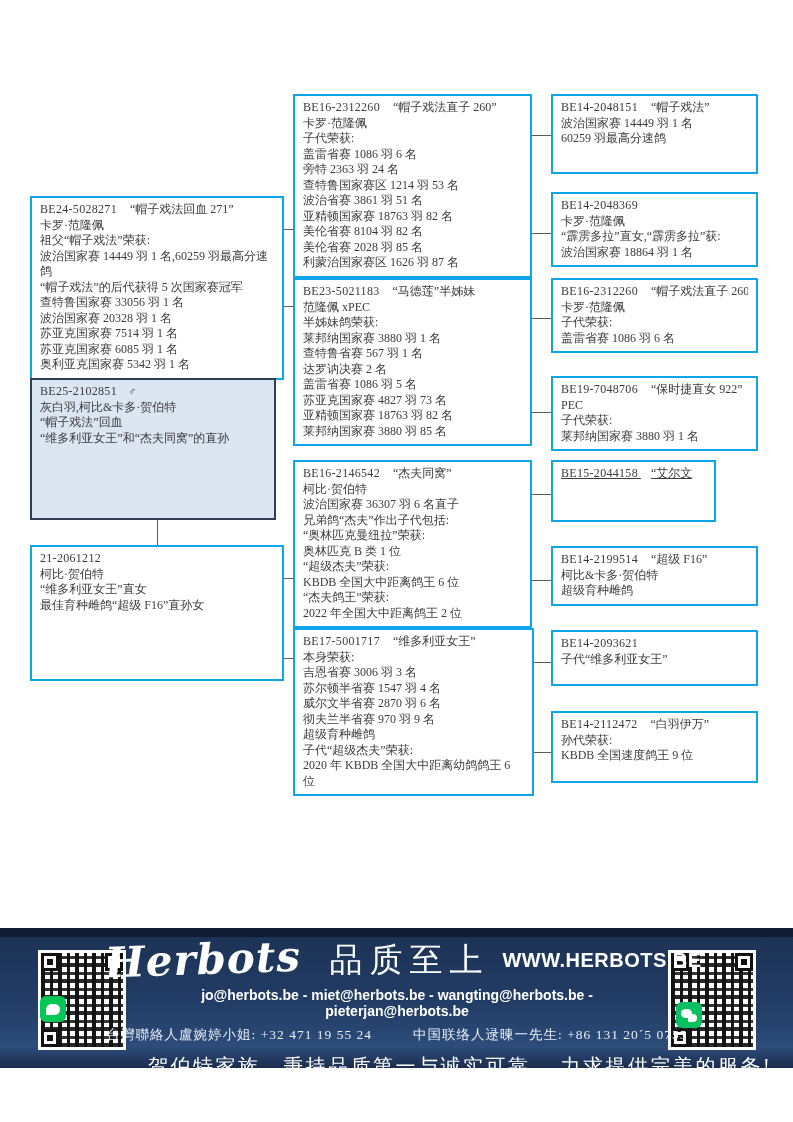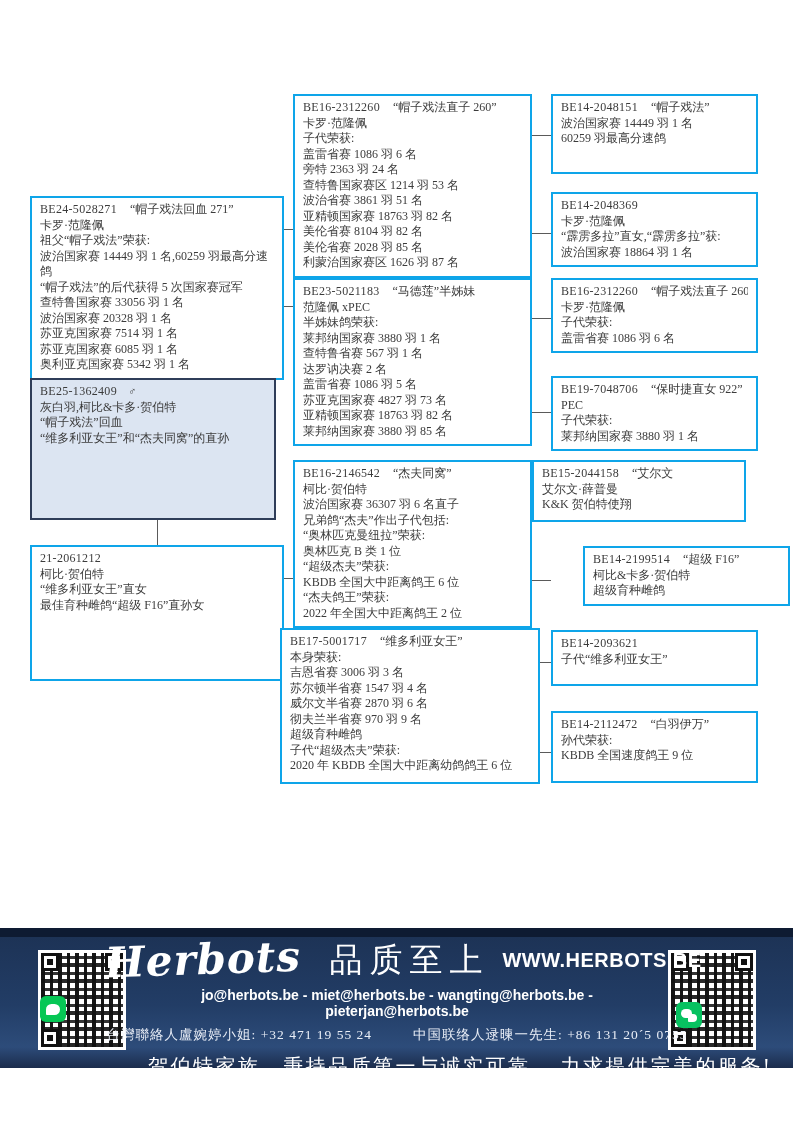--- a/index.html
+++ b/index.html
@@ -19,27 +19,27 @@
   .psex { margin-left:8px; font-size:11px; }
   .plines { white-space:pre-line; }
   #box-subject { background:#dce5f2; border:2px solid #2f3d59; }
 
   #box-sire       { left:30px;  top:196px; width:254px; min-height:152px; }
   #box-subject    { left:30px;  top:378px; width:246px; min-height:142px; }
   #box-dam        { left:30px;  top:545px; width:254px; min-height:136px; }
   #box-sire-sire  { left:293px; top:94px;  width:239px; min-height:152px; }
   #box-sire-dam   { left:293px; top:278px; width:239px; min-height:163px; }
   #box-dam-sire   { left:293px; top:460px; width:239px; min-height:156px; }
-  #box-dam-dam    { left:280px; top:628px; width:260px; min-height:156px; }
+  #box-dam-dam    { left:293px; top:628px; width:241px; min-height:156px; }
   #box-ss-sire    { left:551px; top:94px;  width:207px; min-height:80px; }
   #box-ss-dam     { left:551px; top:192px; width:207px; min-height:70px; }
   #box-sd-sire    { left:551px; top:278px; width:207px; min-height:74px; }
   #box-sd-dam     { left:551px; top:376px; width:207px; min-height:70px; }
-  #box-ds-sire    { left:532px; top:460px; width:214px; min-height:62px; }
-  #box-ds-dam     { left:551px; top:546px; width:207px; min-height:60px;margin-left:32px; }
+  #box-ds-sire    { left:551px; top:460px; width:165px; min-height:62px;text-decoration:underline; }
+  #box-ds-dam     { left:551px; top:546px; width:207px; min-height:60px; }
   #box-dd-sire    { left:551px; top:630px; width:207px; min-height:56px; }
   #box-dd-dam     { left:551px; top:711px; width:207px; min-height:72px; }
 
   
   .cl { position:absolute; background:#5a5a5a; z-index:0; }
   .cl.v { width:1px; }
   .cl.h { height:1px; }
 
   
   #footer {
@@ -111,21 +111,21 @@
 “帽子戏法”的后代获得 5 次国家赛冠军
 查特鲁国家赛 33056 羽 1 名
 波治国家赛 20328 羽 1 名
 苏亚克国家赛 7514 羽 1 名
 苏亚克国家赛 6085 羽 1 名
 奥利亚克国家赛 5342 羽 1 名</div>
   </div>
 
   <div class="pbox" id="box-subject">
     <div class="phead">
-      <span class="pid">BE25-1362409</span>
+      <span class="pid">BE25-2102851</span>
       <span class="psex">♂</span>
     </div>
     <div class="plines">灰白羽,柯比&amp;卡多·贺伯特
 “帽子戏法”回血
 “维多利亚女王”和“杰夫同窝”的直孙</div>
   </div>
 
   <div class="pbox" id="box-dam">
     <div class="phead">
       <span class="pid">21-2061212</span>
@@ -237,22 +237,20 @@
     <div class="plines">PEC
 子代荣获:
 莱邦纳国家赛 3880 羽 1 名</div>
   </div>
 
   <div class="pbox" id="box-ds-sire">
     <div class="phead">
       <span class="pid">BE15-2044158</span>
       <span class="pname">“艾尔文</span>
     </div>
-    <div class="plines">艾尔文·薛普曼
-K&amp;K 贺伯特使翔</div>
   </div>
 
   <div class="pbox" id="box-ds-dam">
     <div class="phead">
       <span class="pid">BE14-2199514</span>
       <span class="pname">“超级 F16”</span>
     </div>
     <div class="plines">柯比&amp;卡多·贺伯特
 超级育种雌鸽</div>
   </div>

